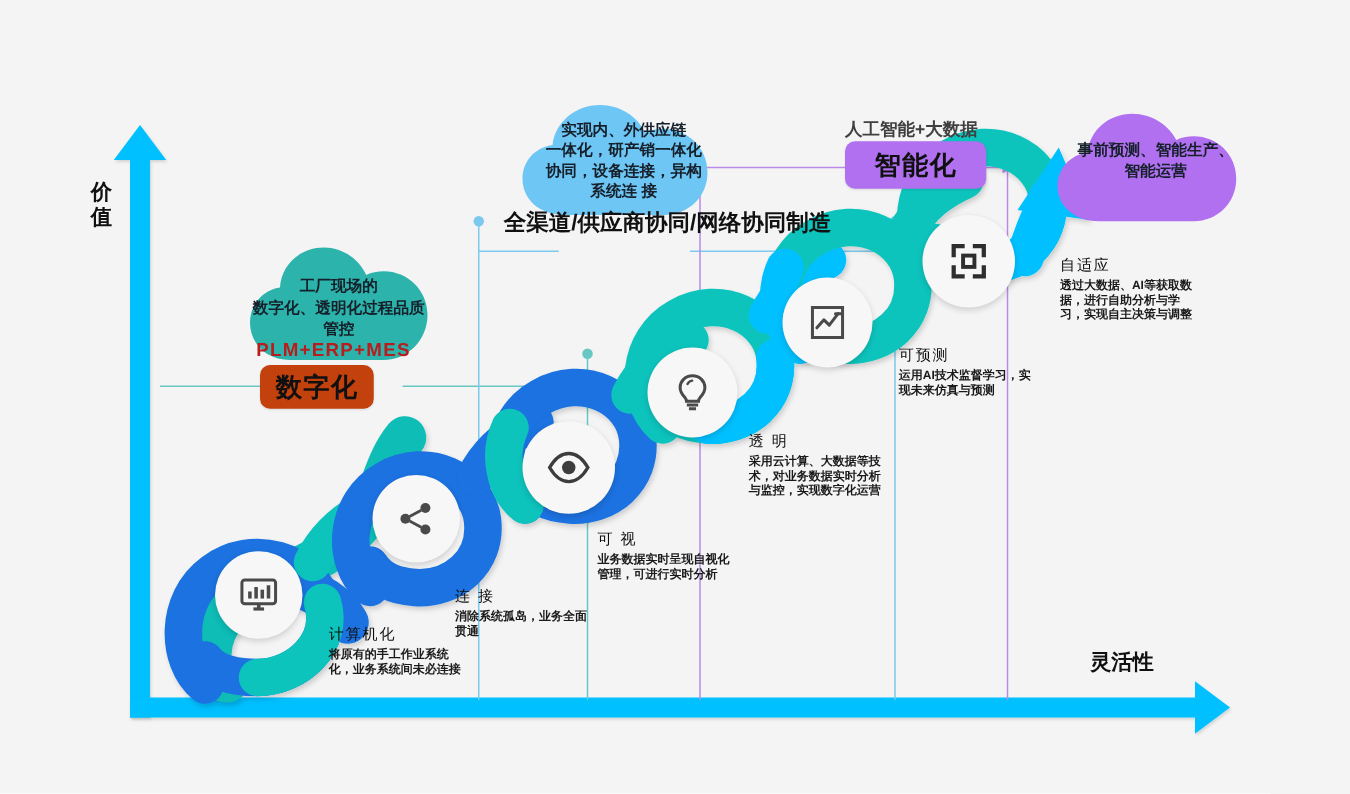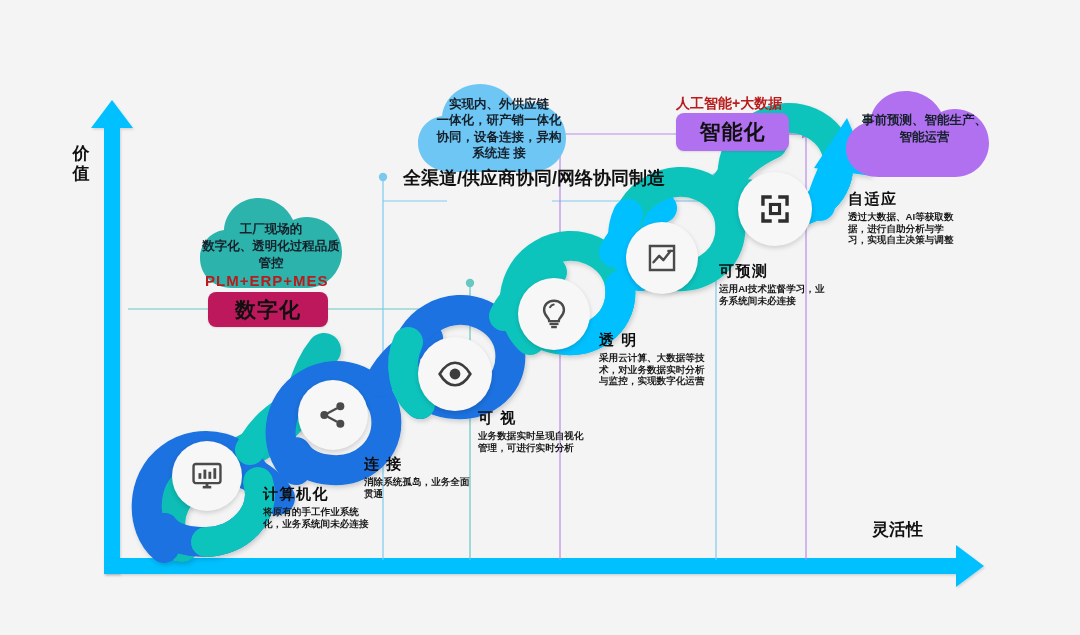--- a/index.html
+++ b/index.html
@@ -68,25 +68,26 @@
     position: absolute;
     font-size: 13px;
     font-weight: bold;
     white-space: nowrap;
     z-index: 6;
   }
 
   
   .callout { position: absolute; z-index: 7; width: 108px; }
   .callout .c-title {
-    font-size: 15px;
-    font-weight: bold;
+    font-size: 12px;
+    font-weight: normal;
     color: #0d0d0d;
     letter-spacing: 1.5px;
     margin-bottom: 2px;
+    margin-top: 14px;
   }
   .callout .c-body {
     font-size: 9.6px;
     font-weight: bold;
     color: #1a1a1a;
     line-height: 1.22;
   }
 
   
   .node {
@@ -339,21 +340,21 @@
   <div class="abs" style="left:196px; top:190px; width:150px; height:105px;">
     <svg viewBox="0 0 150 105" style="position:absolute; left:0; top:0; width:150px; height:105px;">
       <path d="M36,98 C16,98 4,84 4,68 C4,54 14,42 28,40 C29,22 44,8 63,8 C78,8 91,17 97,30
                C101,28 106,27 111,27 C130,27 146,42 146,62 C146,82 130,98 111,98 Z" fill="#2cb3ab"></path>
     </svg>
     <div class="cloud-text" style="top:31px;">工厂现场的
 数字化、透明化过程品质
 管控</div>
   </div>
   <div class="badge-caption" style="left:205px; top:272px; color:#b91c1c; font-size:15px; letter-spacing:1px;">PLM+ERP+MES</div>
-  <div class="stage-badge" style="left:208px; top:292px; width:120px; height:35px; background:#be185d;font-family:Liberation Serif, serif;">数字化</div>
+  <div class="stage-badge" style="left:208px; top:292px; width:91px; height:35px; background:#c2410c;font-family:Liberation Serif, serif;">数字化</div>
 
   <div class="abs" style="left:414px; top:78px; width:170px; height:100px;">
     <svg viewBox="0 0 170 100" style="position:absolute; left:0; top:0; width:170px; height:100px;">
       <path d="M38,94 C17,94 4,81 4,65 C4,51 14,40 28,38 C30,20 46,6 66,6 C82,6 96,15 102,28
                C106,26 111,25 116,25 C136,25 152,40 152,60 C152,79 137,94 117,94 Z" fill="#6ec6f5"></path>
     </svg>
     <div class="cloud-text" style="top:18px; padding:0 12px; box-sizing:border-box; line-height:1.3;text-align:center;">实现内、外供应链
 一体化，研产销一体化
 协同，设备连接，异构
 系统连 接</div>
@@ -361,21 +362,21 @@
   <div class="badge-caption" style="left:403px; top:166px; color:#111111; font-size:18px;">全渠道/供应商协同/网络协同制造</div>
 
   <div class="abs" style="left:842px; top:85px; width:165px; height:98px;">
     <svg viewBox="0 0 165 98" style="position:absolute; left:0; top:0; width:165px; height:98px;">
       <path d="M37,92 C17,92 4,79 4,64 C4,50 14,39 28,37 C30,19 45,6 64,6 C79,6 93,15 99,27
                C103,25 108,24 113,24 C132,24 147,39 147,58 C147,77 132,92 113,92 Z" fill="#b070f0"></path>
     </svg>
     <div class="cloud-text" style="top:27px; padding:0 14px; box-sizing:border-box;">事前预测、智能生产、
 智能运营</div>
   </div>
-  <div class="badge-caption" style="left:676px; top:95px; color:#b91c1c; font-size:14px;">人工智能+大数据</div>
+  <div class="badge-caption" style="left:676px; top:95px; color:#404040; font-size:14px;">人工智能+大数据</div>
   <div class="stage-badge" style="left:676px; top:113px; width:113px; height:38px; background:#b070f0;">智能化</div>
 
   <div class="axis-label abs" id="y-axis-label">价
 值</div>
   <div class="axis-label abs" id="x-axis-label">灵活性</div>
 
   <div class="node" style="left:172px; top:441px; width:70px; height:70px;">
     <svg width="34" height="34" viewBox="0 0 24 24">
       <rect x="2.5" y="3.5" width="19" height="13.5" rx="1.6" fill="none" stroke="#4a4a4a" stroke-width="1.7"></rect>
       <rect x="6" y="10" width="2" height="4" fill="#4a4a4a"></rect>
@@ -447,21 +448,21 @@
     <div class="c-body">业务数据实时呈现自视化管理，可进行实时分析</div>
   </div>
 
   <div class="callout" style="left:599px; top:331px;">
     <div class="c-title">透 明</div>
     <div class="c-body">采用云计算、大数据等技术，对业务数据实时分析与监控，实现数字化运营</div>
   </div>
 
   <div class="callout" style="left:719px; top:262px;">
     <div class="c-title">可预测</div>
-    <div class="c-body">运用AI技术监督学习，业务系统间未必连接</div>
+    <div class="c-body">运用AI技术监督学习，实现未来仿真与预测</div>
   </div>
 
   <div class="callout" style="left:848px; top:190px;">
     <div class="c-title">自适应</div>
     <div class="c-body">透过大数据、AI等获取数据，进行自助分析与学习，实现自主决策与调整</div>
   </div>
 
 </div>
 
 </body></html>

